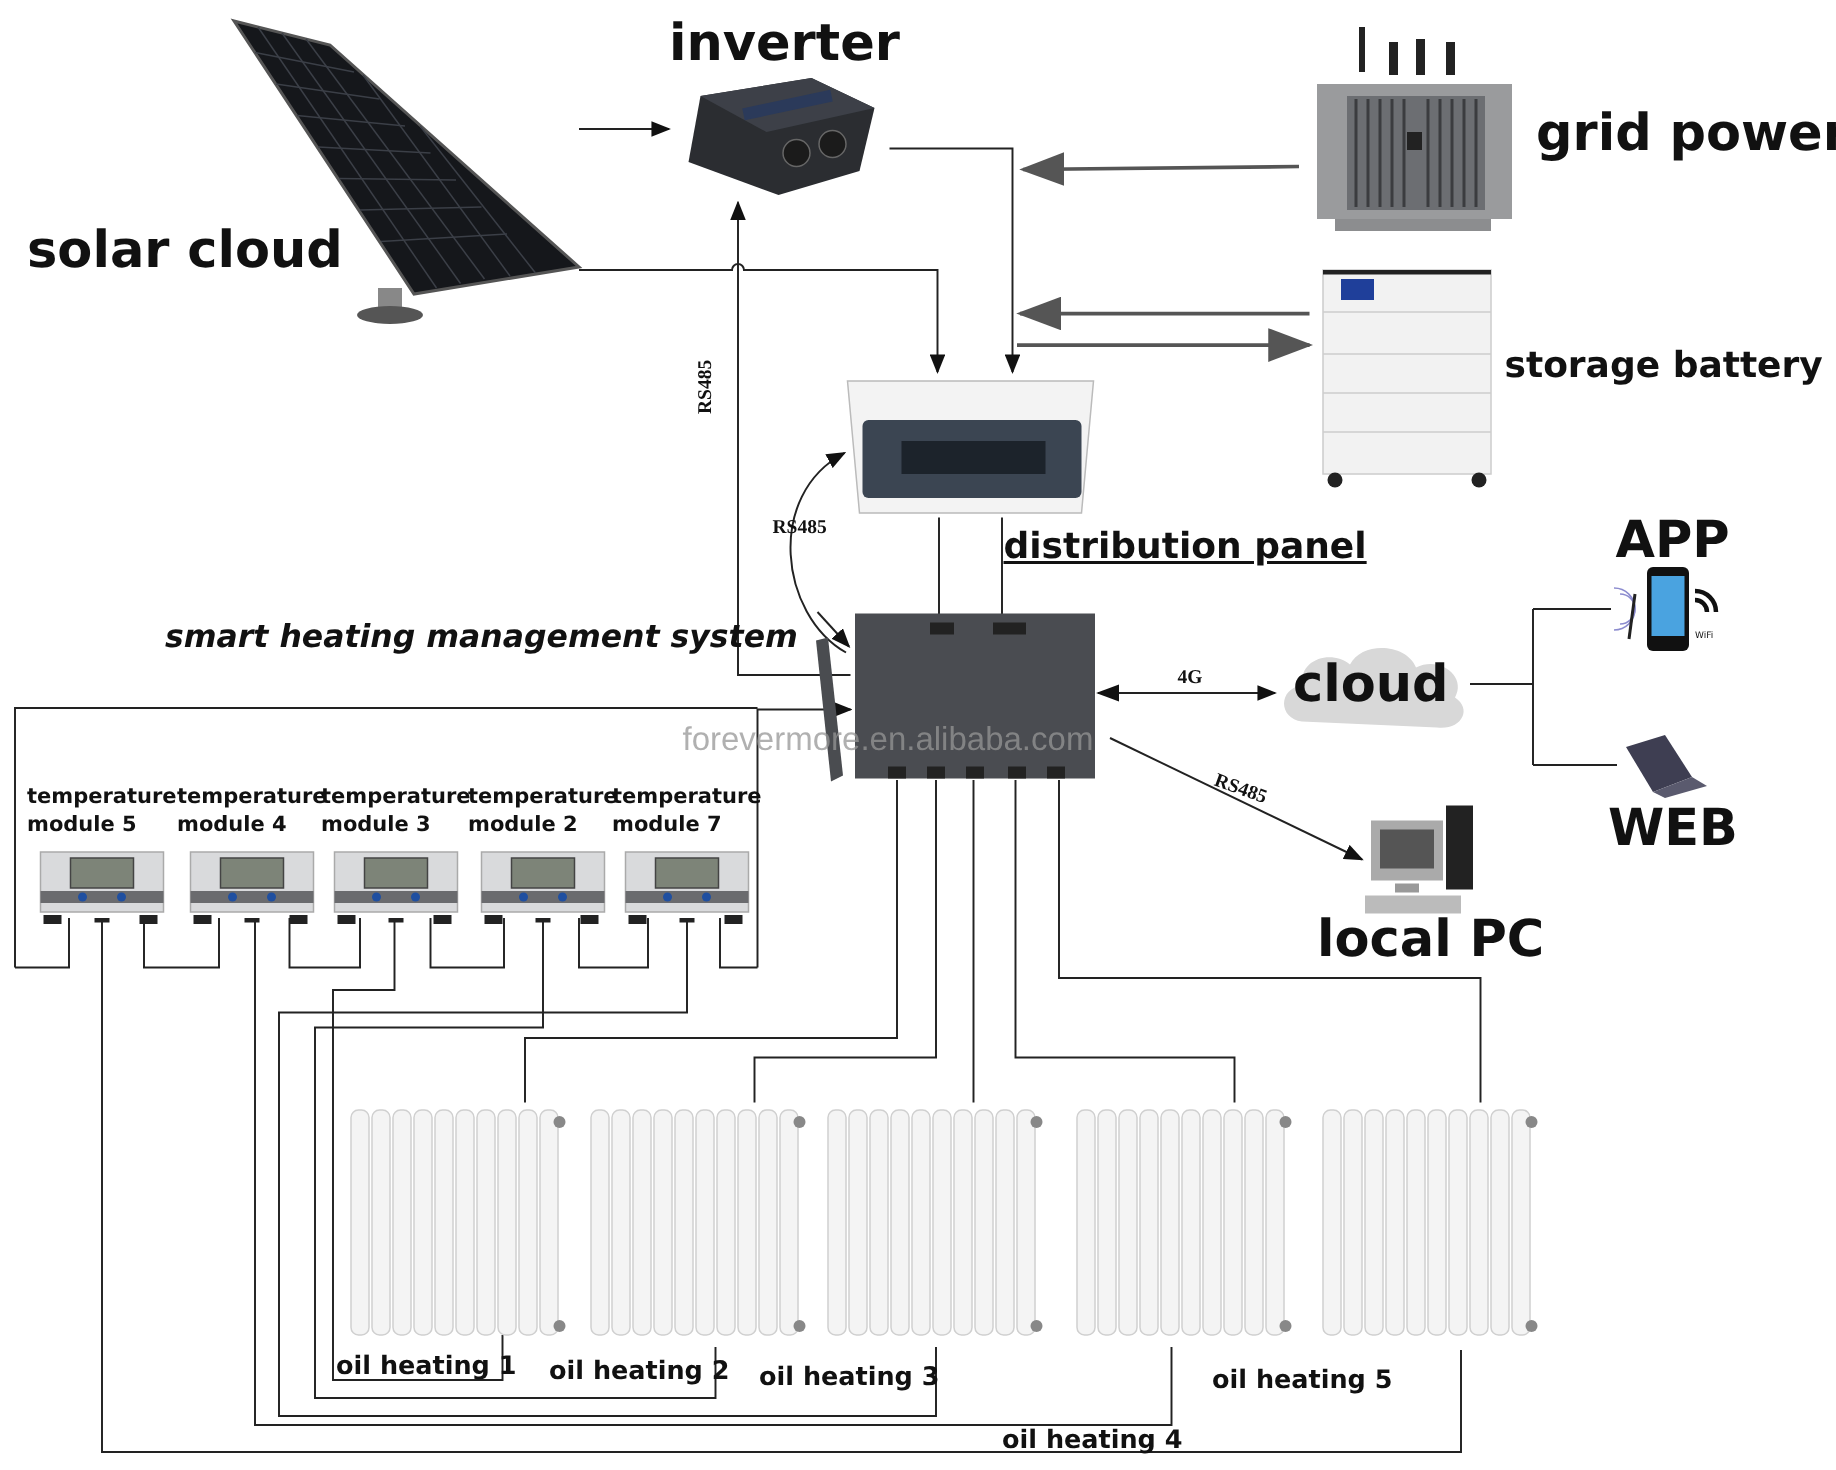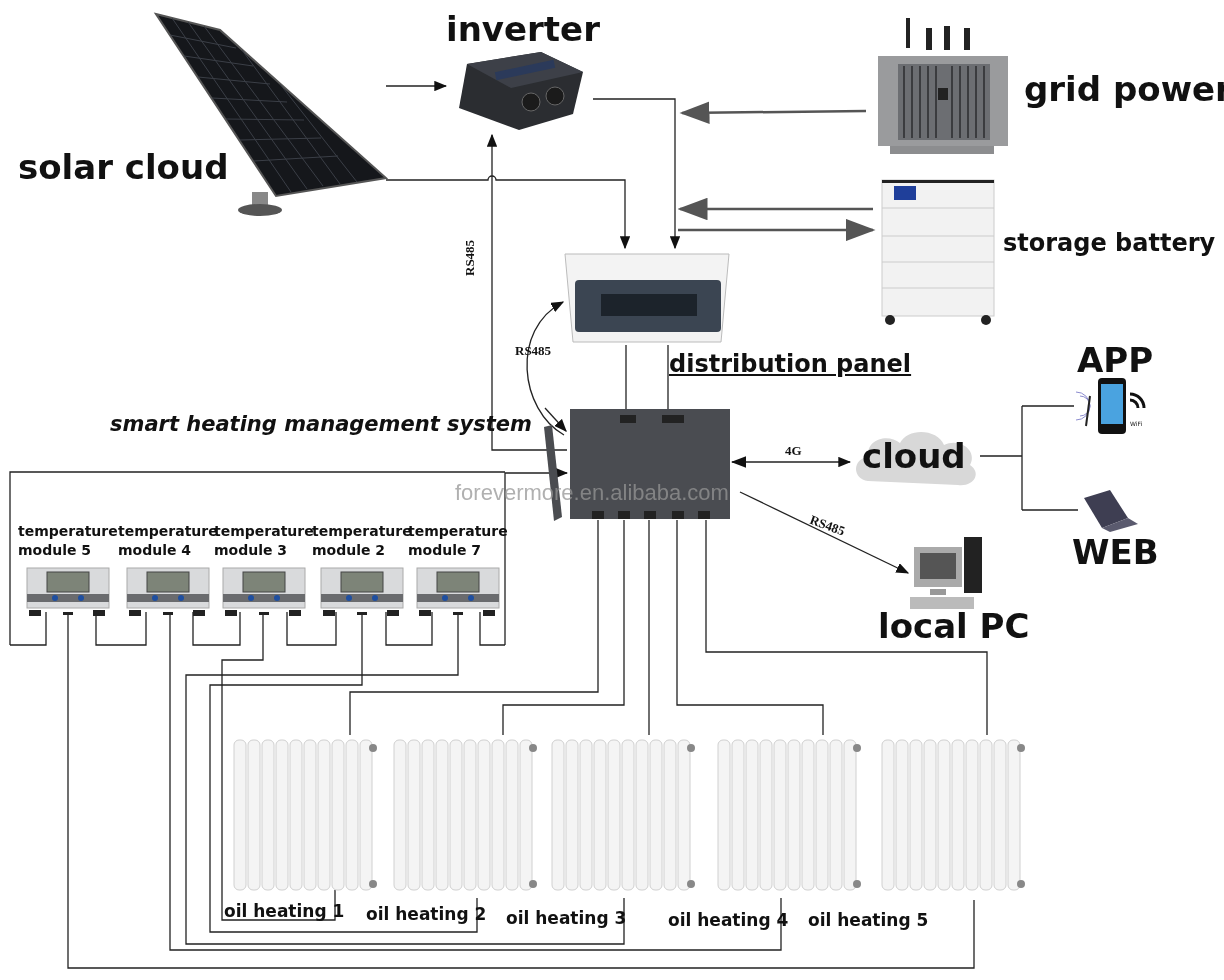--- a/index.html
+++ b/index.html
@@ -383,21 +383,21 @@
           <rect x="72" y="4" width="12" height="150" rx="5"></rect>
         <rect x="86" y="4" width="12" height="150" rx="5"></rect>
           <rect x="100" y="4" width="12" height="150" rx="5"></rect>
         <rect x="114" y="4" width="12" height="150" rx="5"></rect>
           <rect x="128" y="4" width="12" height="150" rx="5"></rect>
       </g>
       <circle cx="141" cy="12" r="4" fill="#888"></circle>
         <circle cx="141" cy="148" r="4" fill="#888"></circle>
     </svg>
   </div>
-    <div class="lbl heat" style="left: 668px; top: 912px;">oil heating 4</div>
+    <div class="lbl heat" style="left: 668px; top: 952px;">oil heating 4</div>
     <div class="abs" style="left: 880px; top: 736px;">
     <svg width="146" height="160">
       <g fill="#f4f4f4" stroke="#d0d0d0">
         <rect x="2" y="4" width="12" height="150" rx="5"></rect>
           <rect x="16" y="4" width="12" height="150" rx="5"></rect>
         <rect x="30" y="4" width="12" height="150" rx="5"></rect>
           <rect x="44" y="4" width="12" height="150" rx="5"></rect>
         <rect x="58" y="4" width="12" height="150" rx="5"></rect>
           <rect x="72" y="4" width="12" height="150" rx="5"></rect>
         <rect x="86" y="4" width="12" height="150" rx="5"></rect>

